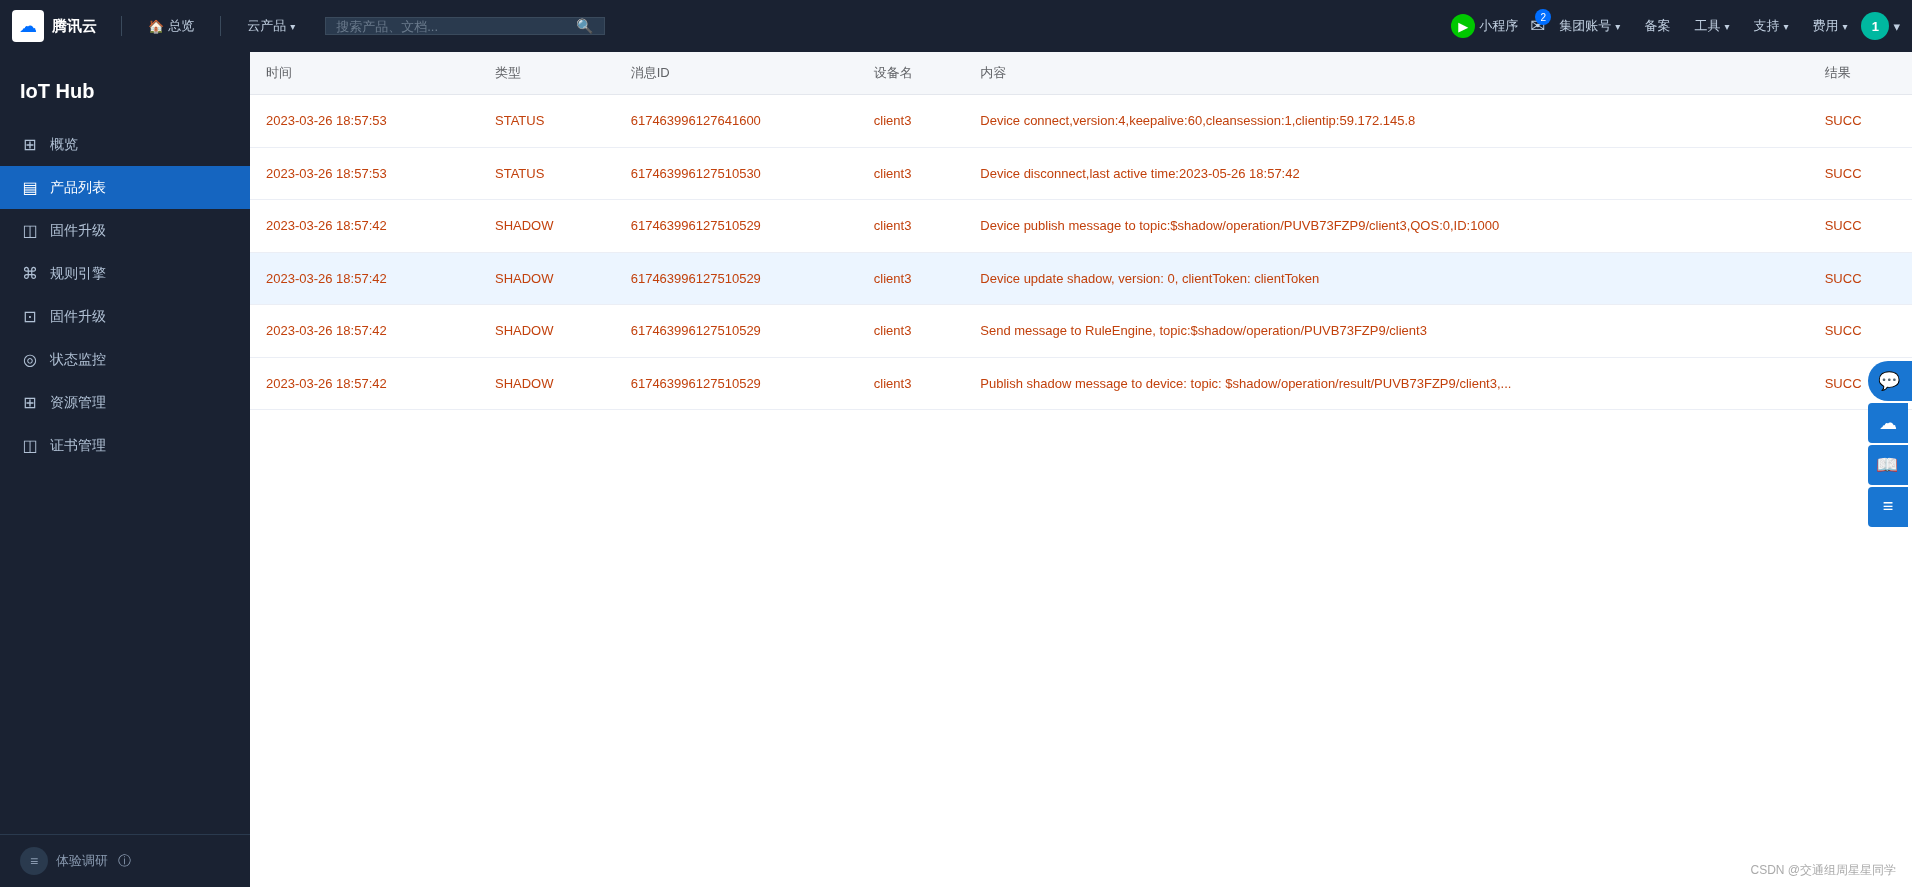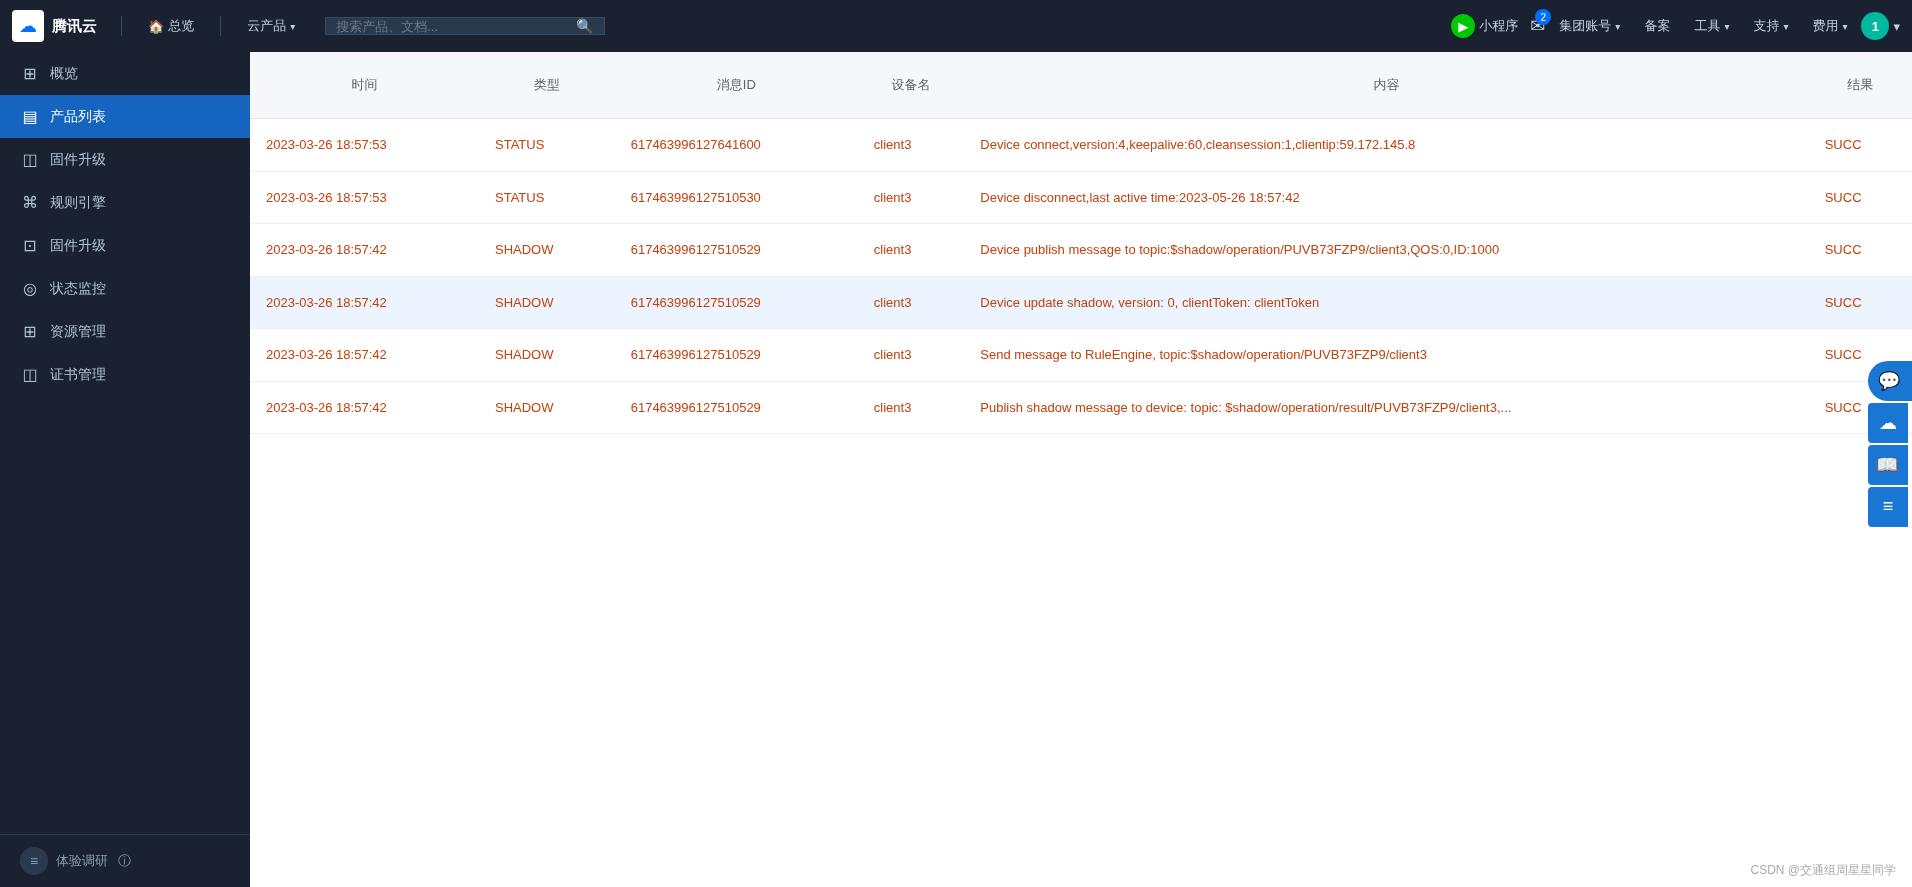--- a/index.html
+++ b/index.html
@@ -179,22 +179,22 @@
     }
     table {
       width: 100%;
       border-collapse: collapse;
       font-size: 13px;
     }
     thead th {
       background: #f5f7fa;
       color: #606266;
       font-weight: 500;
-      padding: 24px 16px;
-      text-align: center;
+      padding: 12px 16px;
+      text-align: left;
       border-bottom: 1px solid #e4e7ed;
       white-space: nowrap;
     }
     tbody td {
       padding: 16px 16px;
       color: #c2410c;
       border-bottom: 1px solid #ebeef5;
       vertical-align: top;
       line-height: 1.5;
     }
@@ -282,20 +282,21 @@
       <span class="chevron">▾</span>
     </div>
     <div class="avatar">1</div>
     <span class="chevron" style="color:#c0cfe0">▾</span>
   </div>
 </div>
 
 <div class="main-layout">
 
   <div class="sidebar">
+    <div class="sidebar-title">IoT Hub</div>
 
     <div class="sidebar-item">
       <span class="sidebar-item-icon">⊞</span>
       <span>概览</span>
     </div>
     <div class="sidebar-item active">
       <span class="sidebar-item-icon">▤</span>
       <span>产品列表</span>
     </div>
     <div class="sidebar-item">

